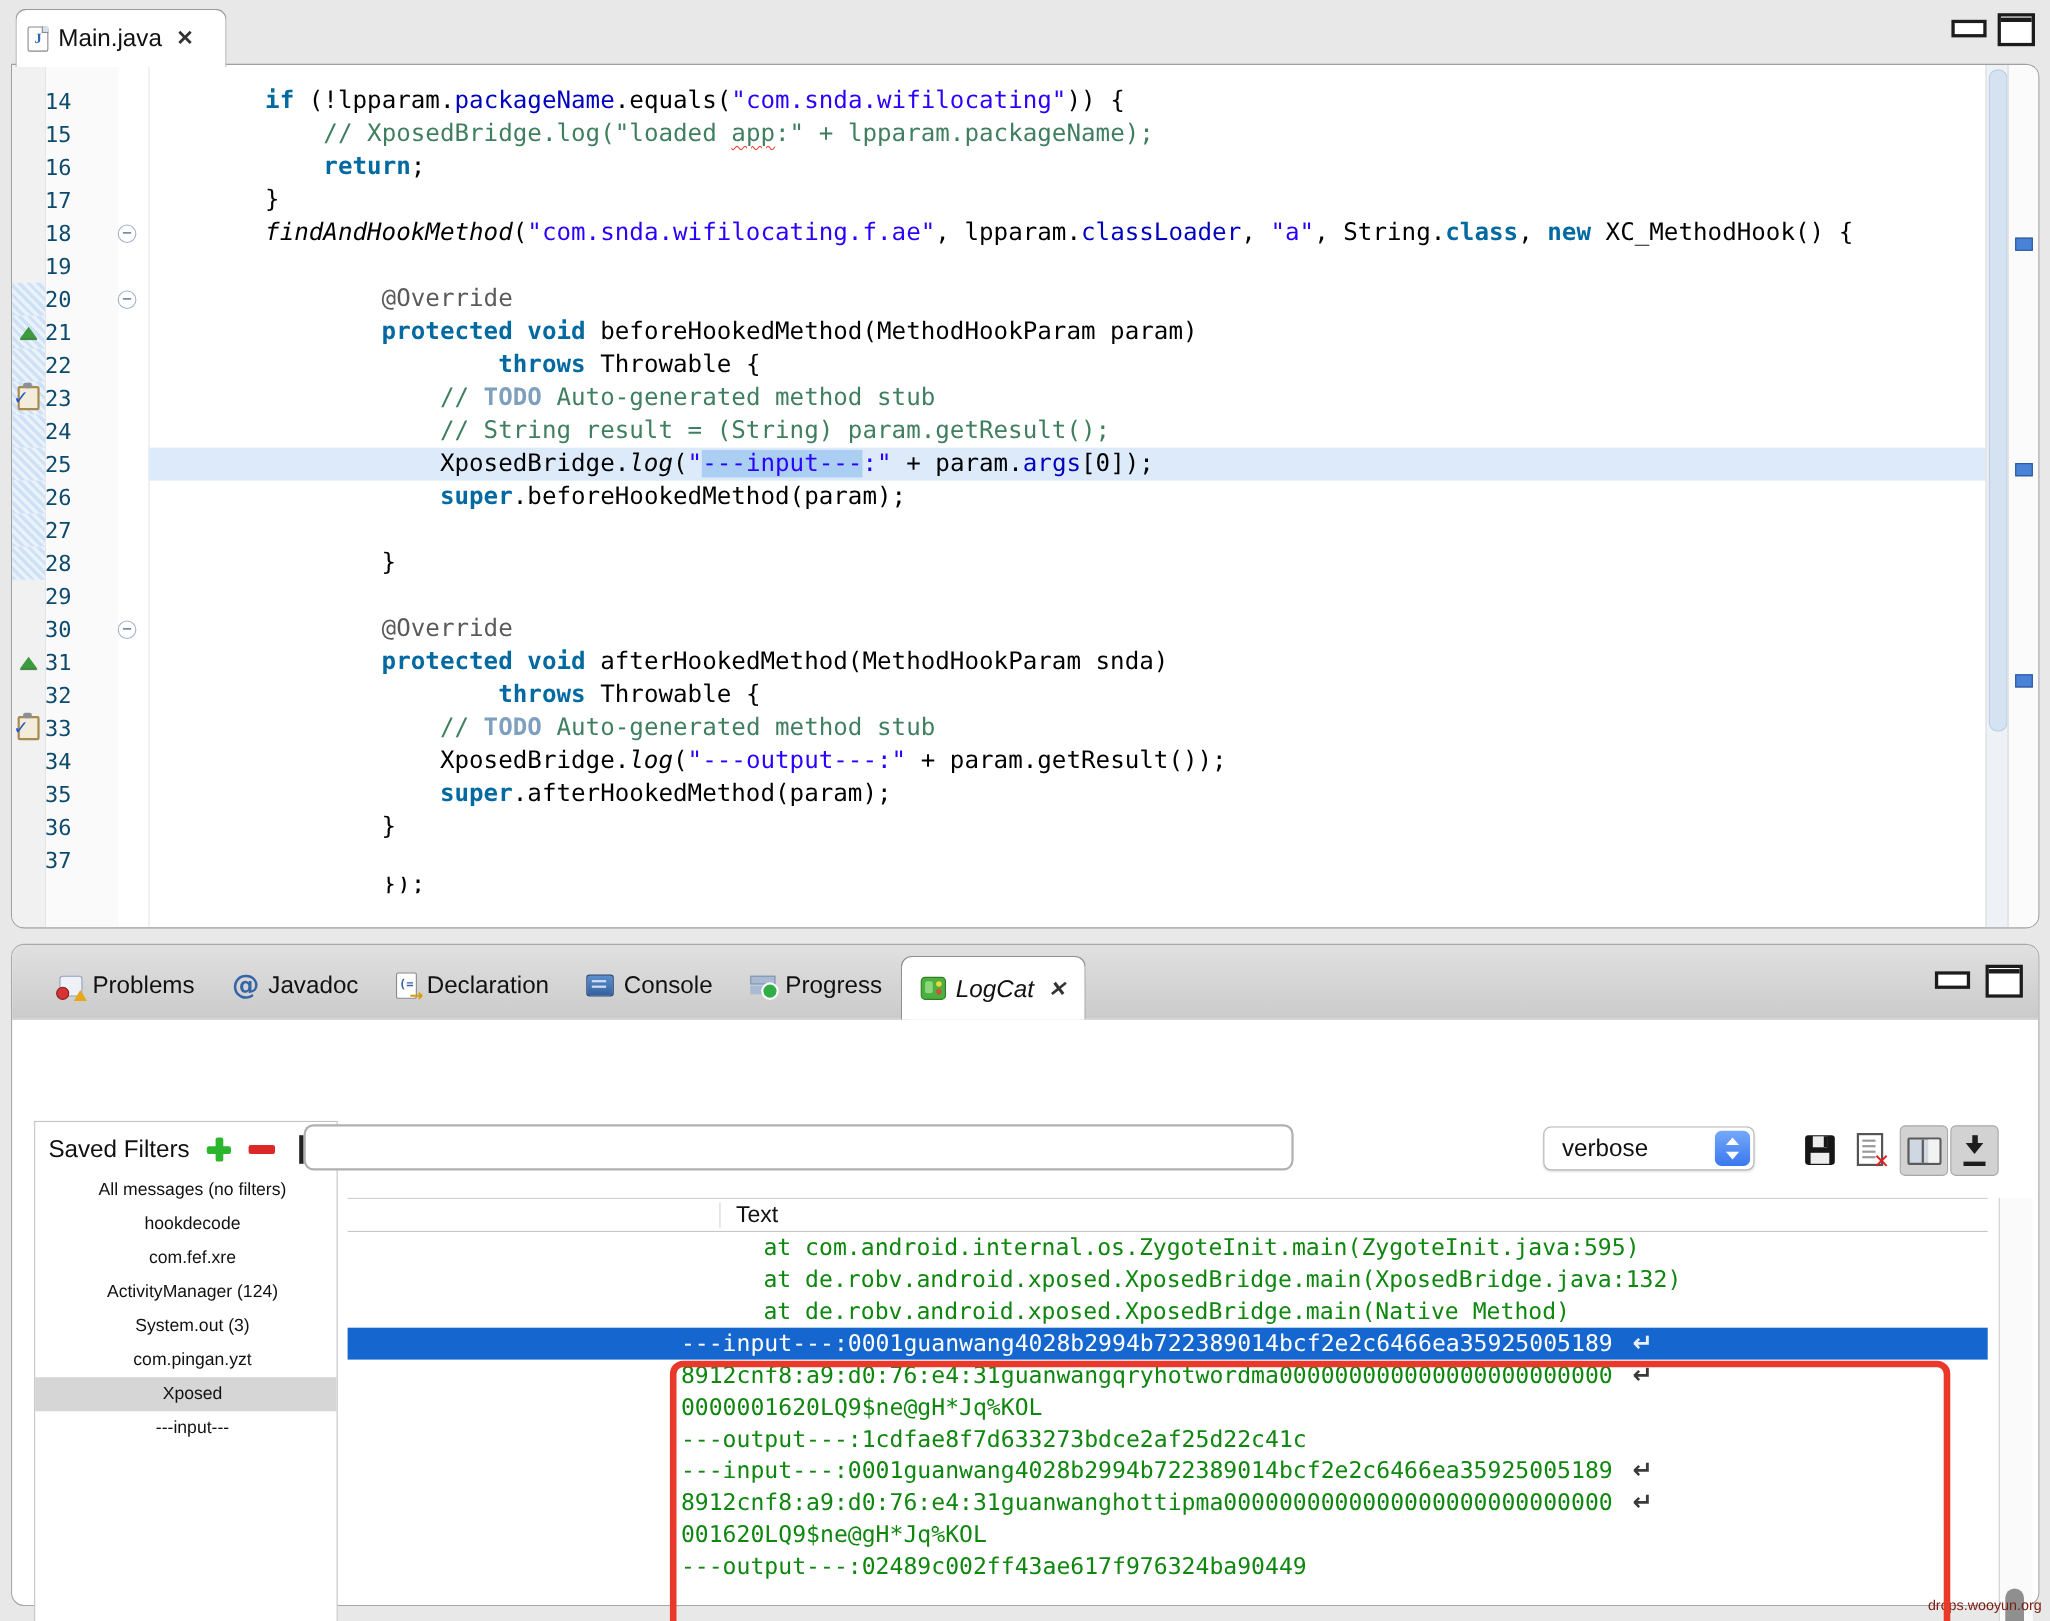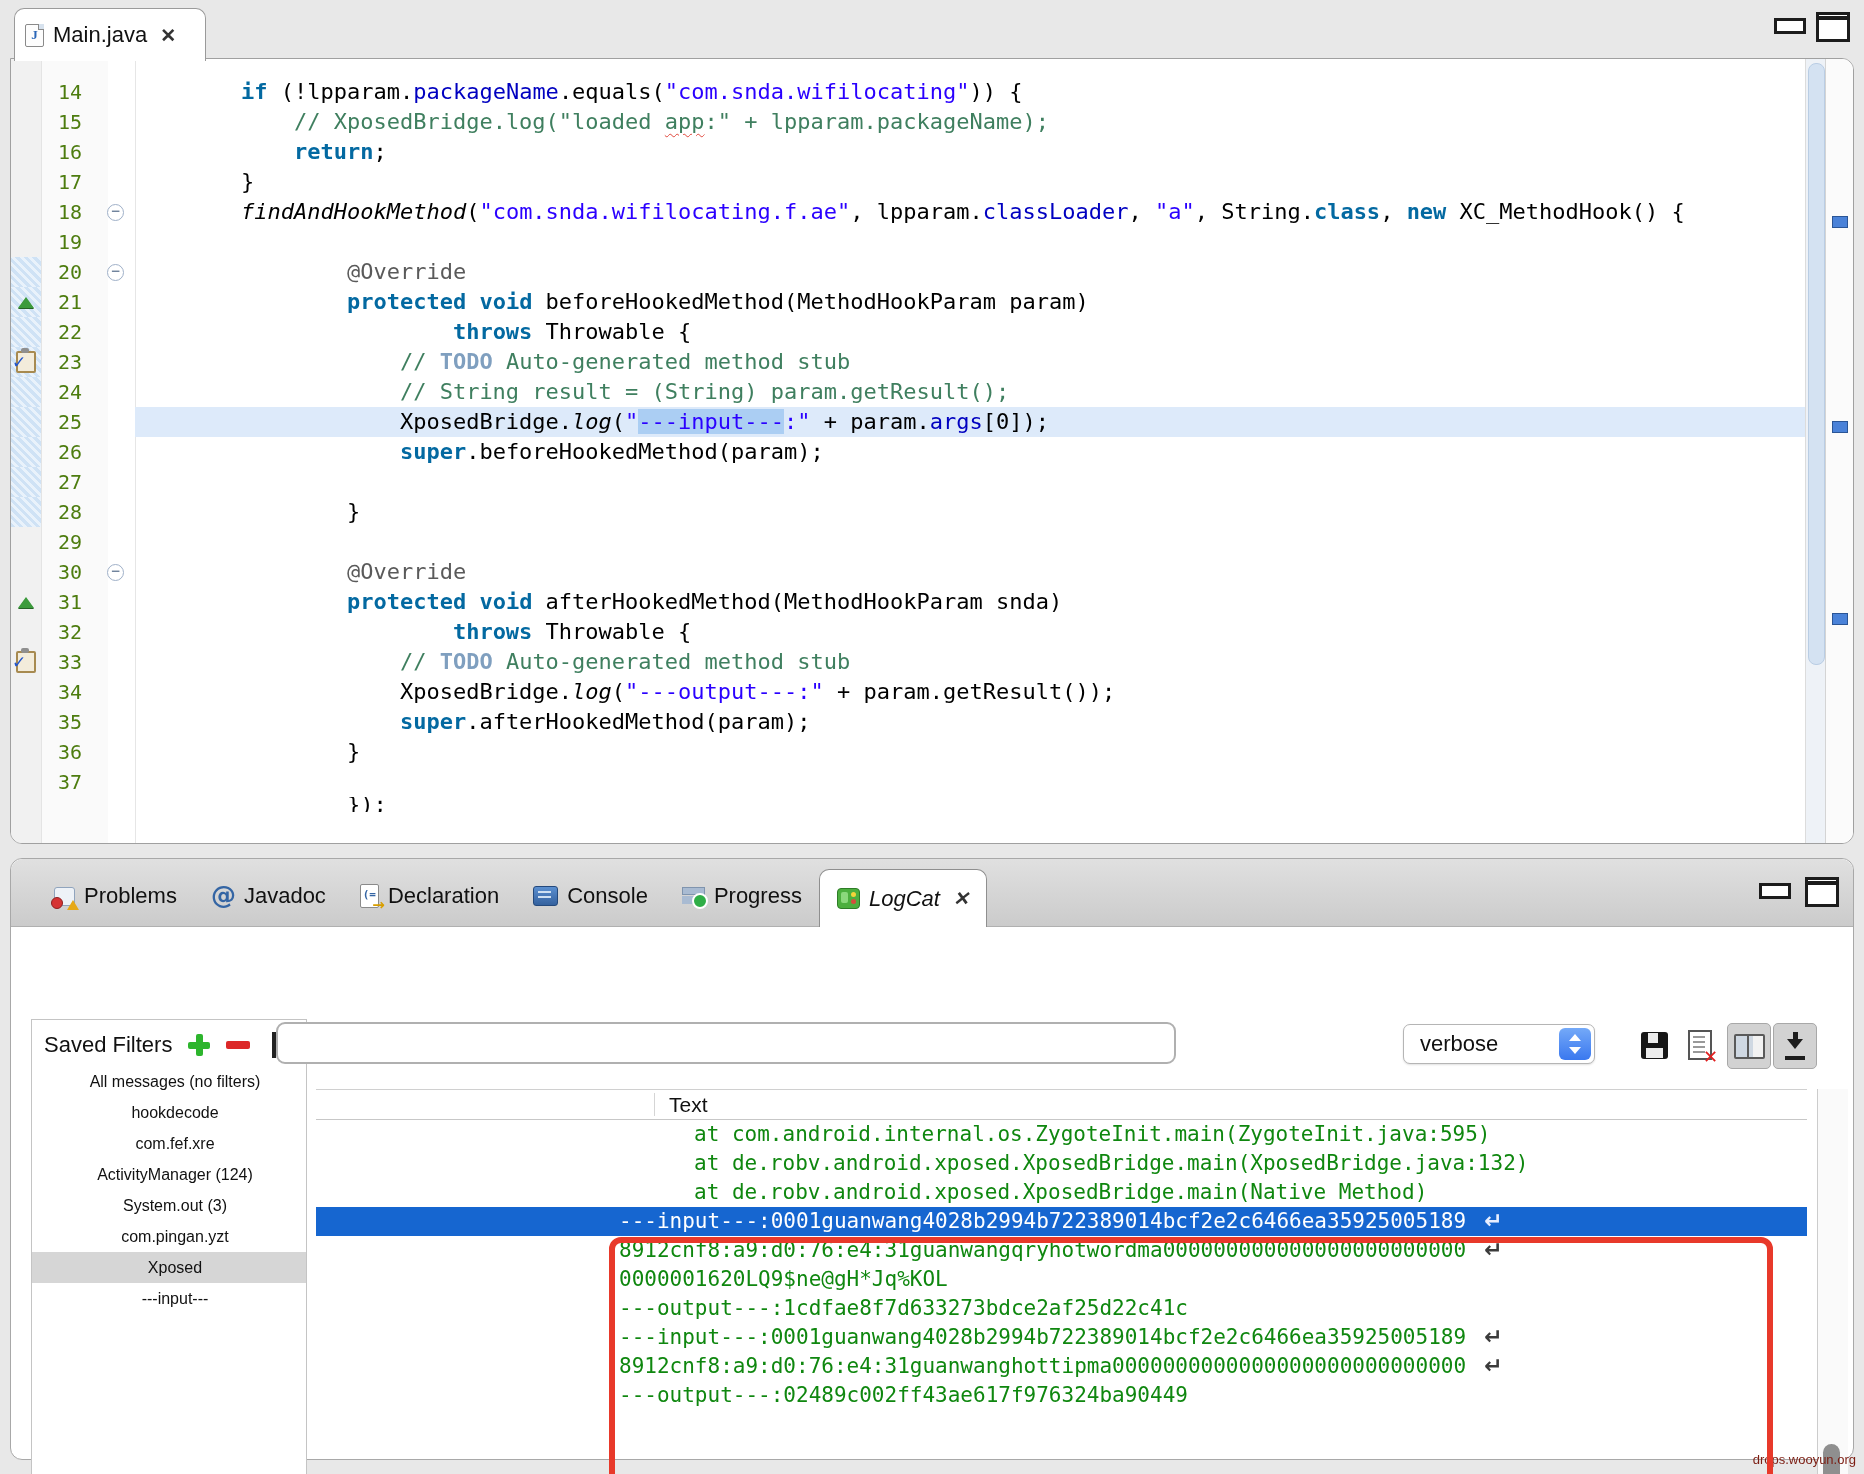--- a/index.html
+++ b/index.html
@@ -27,22 +27,22 @@
   
   .gut-ann{position:absolute;left:0;top:0;bottom:0;width:30px;background:#f1f1f1;border-right:1px solid #e4e4e4;}
   .gut-num{position:absolute;left:31px;top:0;bottom:0;width:66px;background:#fafafa;}
   .gut-div{position:absolute;left:124px;top:0;bottom:0;width:1px;background:#e6e6e6;}
 
   .code-area{position:absolute;left:0;top:0;right:48px;bottom:0;padding-top:18px;}
   .code-row{position:relative;height:30px;display:flex;align-items:center;}
   .code-row.partial{height:15px;overflow:hidden;}
   .ann{width:30px;height:30px;flex:0 0 30px;position:relative;display:flex;align-items:center;justify-content:center;}
   .ann.bar{background:repeating-linear-gradient(45deg,#cfe2f5 0 3px,#e9f2fb 3px 6px);}
-  .num{width:66px;flex:0 0 66px;text-align:center;padding-right:8px;box-sizing:border-box;
-    font:20px/30px "DejaVu Sans Mono",monospace;color:#4d7c0f;}
+  .num{width:66px;flex:0 0 66px;text-align:left;padding-right:8px;box-sizing:border-box;
+    font:20px/30px "DejaVu Sans Mono",monospace;color:#0c4a6e;}
   .fold{width:28px;flex:0 0 28px;display:flex;align-items:center;}
   .fold-dot{width:15px;height:15px;border-radius:50%;border:1px solid #9fb0c8;background:#fff;
     color:#6b7f99;font:bold 12px/13px "DejaVu Sans",sans-serif;text-align:center;}
   .code{flex:1;white-space:pre;font:22px/30px "DejaVu Sans Mono",monospace;color:#000;height:30px;}
   .code.curline{background:#ddeafa;}
   .tk-kw{color:#0369a1;font-weight:bold;}
   .tk-pl{color:#000000;}
   .tk-st{color:#2a00ff;}
   .tk-cm{color:#3f7f5f;}
   .tk-sq{color:#3f7f5f;text-decoration:underline wavy #e0483c 1px;text-underline-offset:4px;}
@@ -423,20 +423,21 @@
     <div class="log-rows" id="log-rows">
         <div class="log-row stack"><span class="t">at com.android.internal.os.ZygoteInit.main(ZygoteInit.java:595)</span></div>
         <div class="log-row stack"><span class="t">at de.robv.android.xposed.XposedBridge.main(XposedBridge.java:132)</span></div>
         <div class="log-row stack"><span class="t">at de.robv.android.xposed.XposedBridge.main(Native Method)</span></div>
         <div class="log-row msg sel"><span class="t">---input---:0001guanwang4028b2994b722389014bcf2e2c6466ea35925005189</span><span class="ret">↵</span></div>
         <div class="log-row msg"><span class="t">8912cnf8:a9:d0:76:e4:31guanwangqryhotwordma000000000000000000000000</span><span class="ret">↵</span></div>
         <div class="log-row msg"><span class="t">0000001620LQ9$ne@gH*Jq%KOL</span></div>
         <div class="log-row msg"><span class="t">---output---:1cdfae8f7d633273bdce2af25d22c41c</span></div>
         <div class="log-row msg"><span class="t">---input---:0001guanwang4028b2994b722389014bcf2e2c6466ea35925005189</span><span class="ret">↵</span></div>
         <div class="log-row msg"><span class="t">8912cnf8:a9:d0:76:e4:31guanwanghottipma0000000000000000000000000000</span><span class="ret">↵</span></div>
+        <div class="log-row msg"><span class="t">001620LQ9$ne@gH*Jq%KOL</span></div>
         <div class="log-row msg"><span class="t">---output---:02489c002ff43ae617f976324ba90449</span></div>
       </div>
 
     <div class="redbox"></div>
 
     <div class="log-vscroll">
       <div class="log-vthumb"></div>
     </div>
 
   </div>

